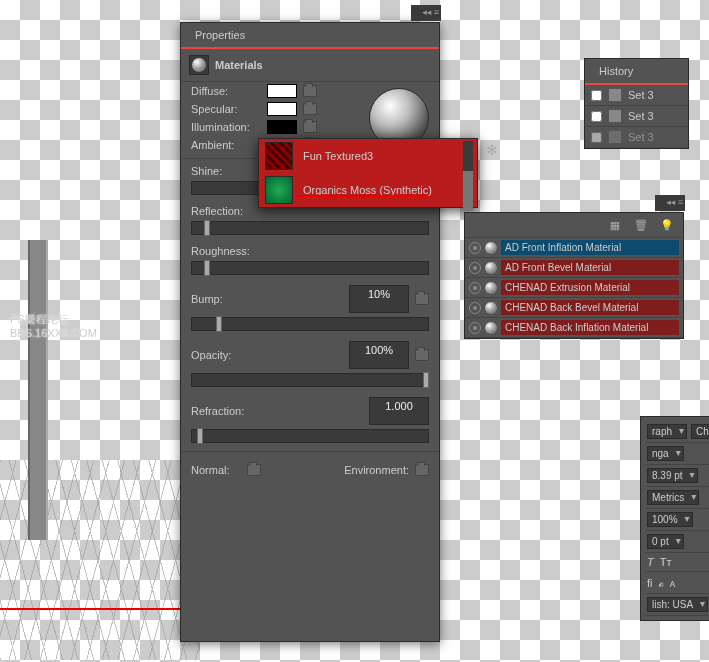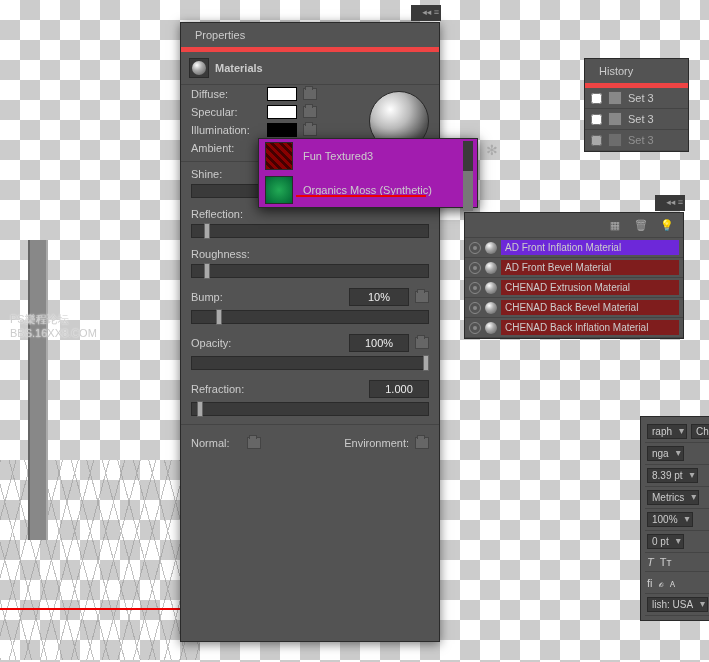--- a/index.html
+++ b/index.html
@@ -4,47 +4,47 @@
 <style>
 *{margin:0;padding:0;box-sizing:border-box;font-family:Tahoma,Arial,sans-serif;font-size:11px;color:#ccc;user-select:none}
 body{width:709px;height:662px;background:#fff;position:relative;overflow:hidden}
 .checker{position:absolute;inset:0;background-image:linear-gradient(45deg,#ccc 25%,transparent 25%),linear-gradient(-45deg,#ccc 25%,transparent 25%),linear-gradient(45deg,transparent 75%,#ccc 75%),linear-gradient(-45deg,transparent 75%,#ccc 75%);background-size:40px 40px;background-position:0 0,0 20px,20px -20px,-20px 0}
 .scene{position:absolute;left:0;top:240px;width:200px;height:420px}
 .pillar{position:absolute;left:28px;top:0;width:20px;height:300px;background:#888;border-left:2px solid #666;border-right:2px solid #aaa}
 .grid{position:absolute;left:0;bottom:0;width:200px;height:200px;background:repeating-linear-gradient(75deg,#999 0,#999 1px,transparent 1px,transparent 15px),repeating-linear-gradient(105deg,#999 0,#999 1px,transparent 1px,transparent 15px);opacity:.6}
 .redline{position:absolute;left:0;bottom:50px;width:200px;height:2px;background:#e00}
 .watermark{position:absolute;left:10px;top:312px;font-size:10px;color:#667;text-shadow:0 0 2px #fff}
 .panel{position:absolute;background:#535353;border:1px solid #2a2a2a;box-shadow:0 2px 10px rgba(0,0,0,.5)}
-.panel-tab{background:#535353;padding:4px 8px;border-bottom:5px solid #ef4444;display:flex;align-items:center}
+.panel-tab{background:#535353;padding:4px 8px;border-bottom:2px solid #ef4444;display:flex;align-items:center}
 .panel-tab span{background:#535353;padding:2px 6px}
 .panel-head{display:flex;align-items:center;gap:6px;padding:6px 8px;border-bottom:1px solid #444}
 .icon-sq{width:20px;height:20px;background:#3a3a3a;border:1px solid #2a2a2a;display:flex;align-items:center;justify-content:center}
 .sphere-icon{width:14px;height:14px;border-radius:50%;background:radial-gradient(circle at 35% 30%,#fff,#aaa 40%,#555)}
 .row{display:flex;align-items:center;padding:2px 10px;gap:6px}
 .label{width:70px;text-align:left;color:#ccc}
 .swatch{width:30px;height:14px;background:#fff;border:1px solid #000}
 .folder{width:14px;height:12px;background:#666;border:1px solid #444;position:relative}
 .folder:before{content:'';position:absolute;top:-3px;left:1px;width:6px;height:3px;background:#666;border:1px solid #444;border-bottom:none}
 .big-sphere{width:60px;height:60px;border-radius:50%;background:radial-gradient(circle at 35% 30%,#fff,#bbb 35%,#555 70%,#222);border:1px solid #2a2a2a}
 .slider{height:14px;background:#3a3a3a;border:1px solid #2a2a2a;position:relative;margin:2px 10px 8px}
 .slider-thumb{position:absolute;top:-2px;width:6px;height:16px;background:#aaa;border:1px solid #666}
-.numbox{width:60px;height:18px;background:#3a3a3a;border:1px solid #2a2a2a;text-align:center;line-height:16px;color:#eee}
+.numbox{width:60px;height:28px;background:#3a3a3a;border:1px solid #2a2a2a;text-align:center;line-height:16px;color:#eee}
 .sep{height:1px;background:#444;margin:4px 0}
-.texture-popup{position:absolute;background:#a21caf;border:1px solid #2a2a2a;box-shadow:0 3px 12px rgba(0,0,0,.7)}
+.texture-popup{position:absolute;background:#b91c1c;border:1px solid #2a2a2a;box-shadow:0 3px 12px rgba(0,0,0,.7)}
 .tex-item{display:flex;align-items:center;gap:10px;padding:3px 6px;cursor:pointer}
 .tex-thumb{width:28px;height:28px;border:1px solid #2a2a2a}
 .red-underline{position:absolute;height:2px;background:#e00}
 .gear{width:14px;height:14px;position:relative}
 .gear:before{content:'✻';color:#aaa;font-size:14px;position:absolute;top:-2px}
 .layers-panel{position:absolute;background:#535353;border:1px solid #2a2a2a}
 .layer-row{display:flex;align-items:center;gap:4px;padding:2px 4px;border-bottom:1px solid #444}
 .eye{width:12px;height:12px;border:1px solid #888;border-radius:50%;position:relative}
 .eye:after{content:'';position:absolute;top:3px;left:3px;width:4px;height:4px;background:#888;border-radius:50%}
 .layer-label{flex:1;background:#7f1d1d;padding:2px 4px;font-size:10px}
-.layer-label.sel{background:#6d28d9}
+.layer-label.sel{background:#0c4a6e}
 .history-panel{position:absolute;background:#535353;border:1px solid #2a2a2a}
 .hist-row{display:flex;align-items:center;gap:6px;padding:3px 6px;border-bottom:1px solid #444}
 .doc-icon{width:14px;height:14px;background:#888;border:1px solid #555}
 .char-panel{position:absolute;background:#535353;border:1px solid #2a2a2a;padding:4px}
 .char-row{display:flex;align-items:center;gap:4px;padding:3px 2px;border-bottom:1px solid #444}
 .dd{background:#3a3a3a;border:1px solid #2a2a2a;padding:1px 14px 1px 4px;position:relative;font-size:10px}
 .dd:after{content:'▾';position:absolute;right:2px;top:0;color:#aaa}
 .topbar{position:absolute;top:0;right:0;width:30px;height:16px;background:#3a3a3a;display:flex;justify-content:flex-end;padding:2px}
 .collapse-icon{font-size:9px;color:#999}
 .tiny-icon{width:16px;height:16px;display:flex;align-items:center;justify-content:center;color:#aaa;font-size:11px}

